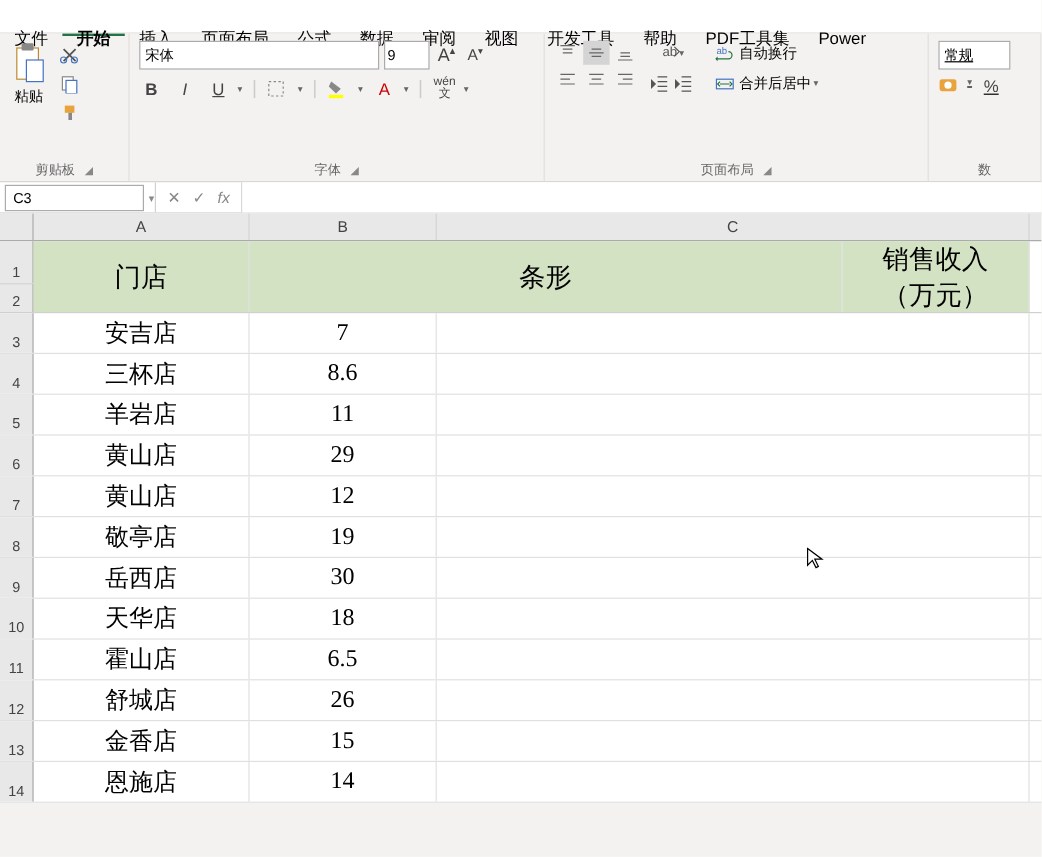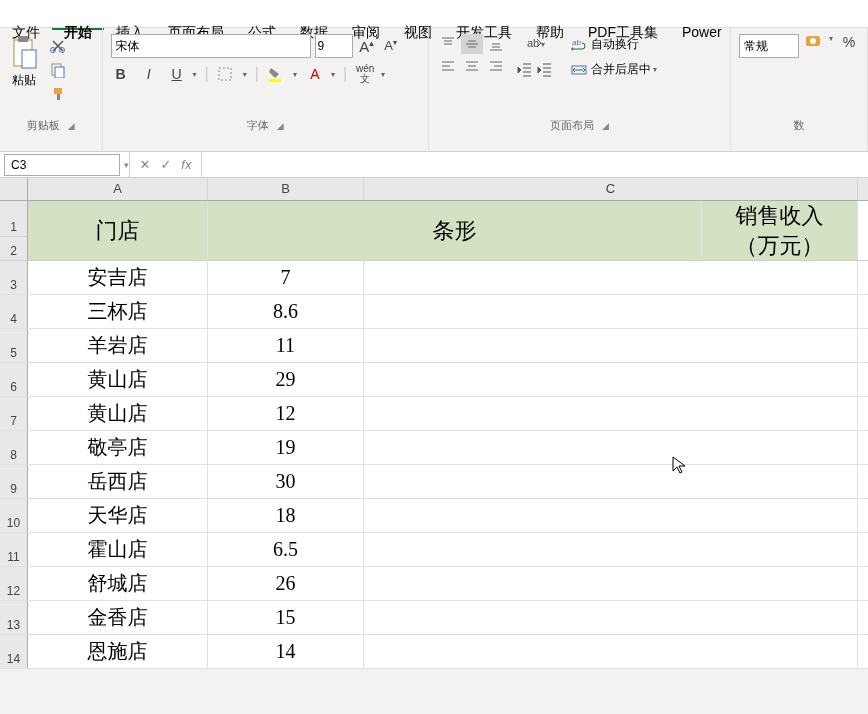--- a/index.html
+++ b/index.html
@@ -3,21 +3,21 @@
 <meta charset="utf-8">
 <style>
 * { margin: 0; padding: 0; box-sizing: border-box; font-family: "Microsoft YaHei", sans-serif; }
 body { background: #f3f2f1; width: 868px; height: 714px; overflow: hidden; }
 
 .menubar { display: flex; background: #fff; border-bottom: 1px solid #e1dfdd; height: 28px; }
 .menubar-item { padding: 4px 12px; font-size: 14px; cursor: pointer; margin-top: 20px; }
 .menubar-item.active { font-weight: bold; border-bottom: 2px solid #217346; }
 
 .ribbon { display: flex; background: #f3f2f1; border-bottom: 1px solid #d0d0d0; height: 124px; }
-.ribbon-group { border-right: 1px solid #e1dfdd; padding: 6px 8px 16px; display: flex; flex-direction: column; justify-content: space-between; }
+.ribbon-group { border-right: 1px solid #e1dfdd; padding: 6px 8px 0; display: flex; flex-direction: column; justify-content: space-between; }
 .ribbon-group-content { display: flex; gap: 6px; flex: 1; }
 .ribbon-group-label { text-align: right; font-size: 11px; color: #666; padding: 2px 0; display: flex; justify-content: center; align-items: center; gap: 8px; }
 .dialog-launcher { font-size: 9px; color: #888; cursor: pointer; }
 .paste-btn { display: flex; flex-direction: column; align-items: center; cursor: pointer; }
 .clipboard-side { display: flex; flex-direction: column; gap: 4px; padding: 2px; }
 .icon-btn { cursor: pointer; font-size: 14px; color: #444; padding: 2px; }
 
 .font-group-top { display: flex; gap: 4px; align-items: center; }
 .font-select { width: 200px; height: 24px; font-size: 12px; border: 1px solid #ababab; background: #fff; padding: 0 4px; }
 .size-select { width: 38px; height: 24px; font-size: 12px; border: 1px solid #ababab; background: #fff; padding: 0 2px; }
@@ -27,21 +27,21 @@
 .fbtn.italic { font-style: italic; }
 .fbtn.underline { text-decoration: underline; }
 .dropdown-arrow { font-size: 8px; color: #666; margin-left: -2px; }
 
 .align-grid { display: grid; grid-template-columns: repeat(3, 22px); gap: 2px; }
 .align-btn { cursor: pointer; display: flex; align-items: center; justify-content: center; height: 20px; }
 .align-extra { display: flex; flex-direction: column; gap: 2px; margin-left: 4px; }
 .wrap-merge { display: flex; flex-direction: column; gap: 4px; margin-left: 8px; }
 .wrap-btn { display: flex; align-items: center; gap: 4px; font-size: 12px; cursor: pointer; padding: 2px 4px; }
 
-.number-group { display: flex; flex-direction: row; gap: 6px; }
+.number-group { display: flex; flex-direction: column; gap: 6px; text-decoration: underline; }
 .number-select { width: 60px; height: 24px; font-size: 12px; border: 1px solid #ababab; background: #fff; padding: 0 4px; }
 
 .formula-bar { display: flex; background: #fff; border-bottom: 1px solid #d0d0d0; height: 26px; align-items: center; }
 .name-box { width: 116px; height: 22px; border: 1px solid #ababab; margin: 0 4px; font-size: 12px; padding: 0 6px; background: #fff; }
 .fb-btns { display: flex; gap: 10px; padding: 0 10px; border-left: 1px solid #d0d0d0; border-right: 1px solid #d0d0d0; height: 100%; align-items: center; }
 .fb-btn { color: #888; cursor: pointer; font-size: 13px; }
 .fb-input { flex: 1; border: none; outline: none; font-size: 12px; padding: 0 6px; height: 100%; }
 
 .sheet { background: #fff; }
 .col-headers { display: flex; background: #e8e8e8; border-bottom: 1px solid #ababab; }

